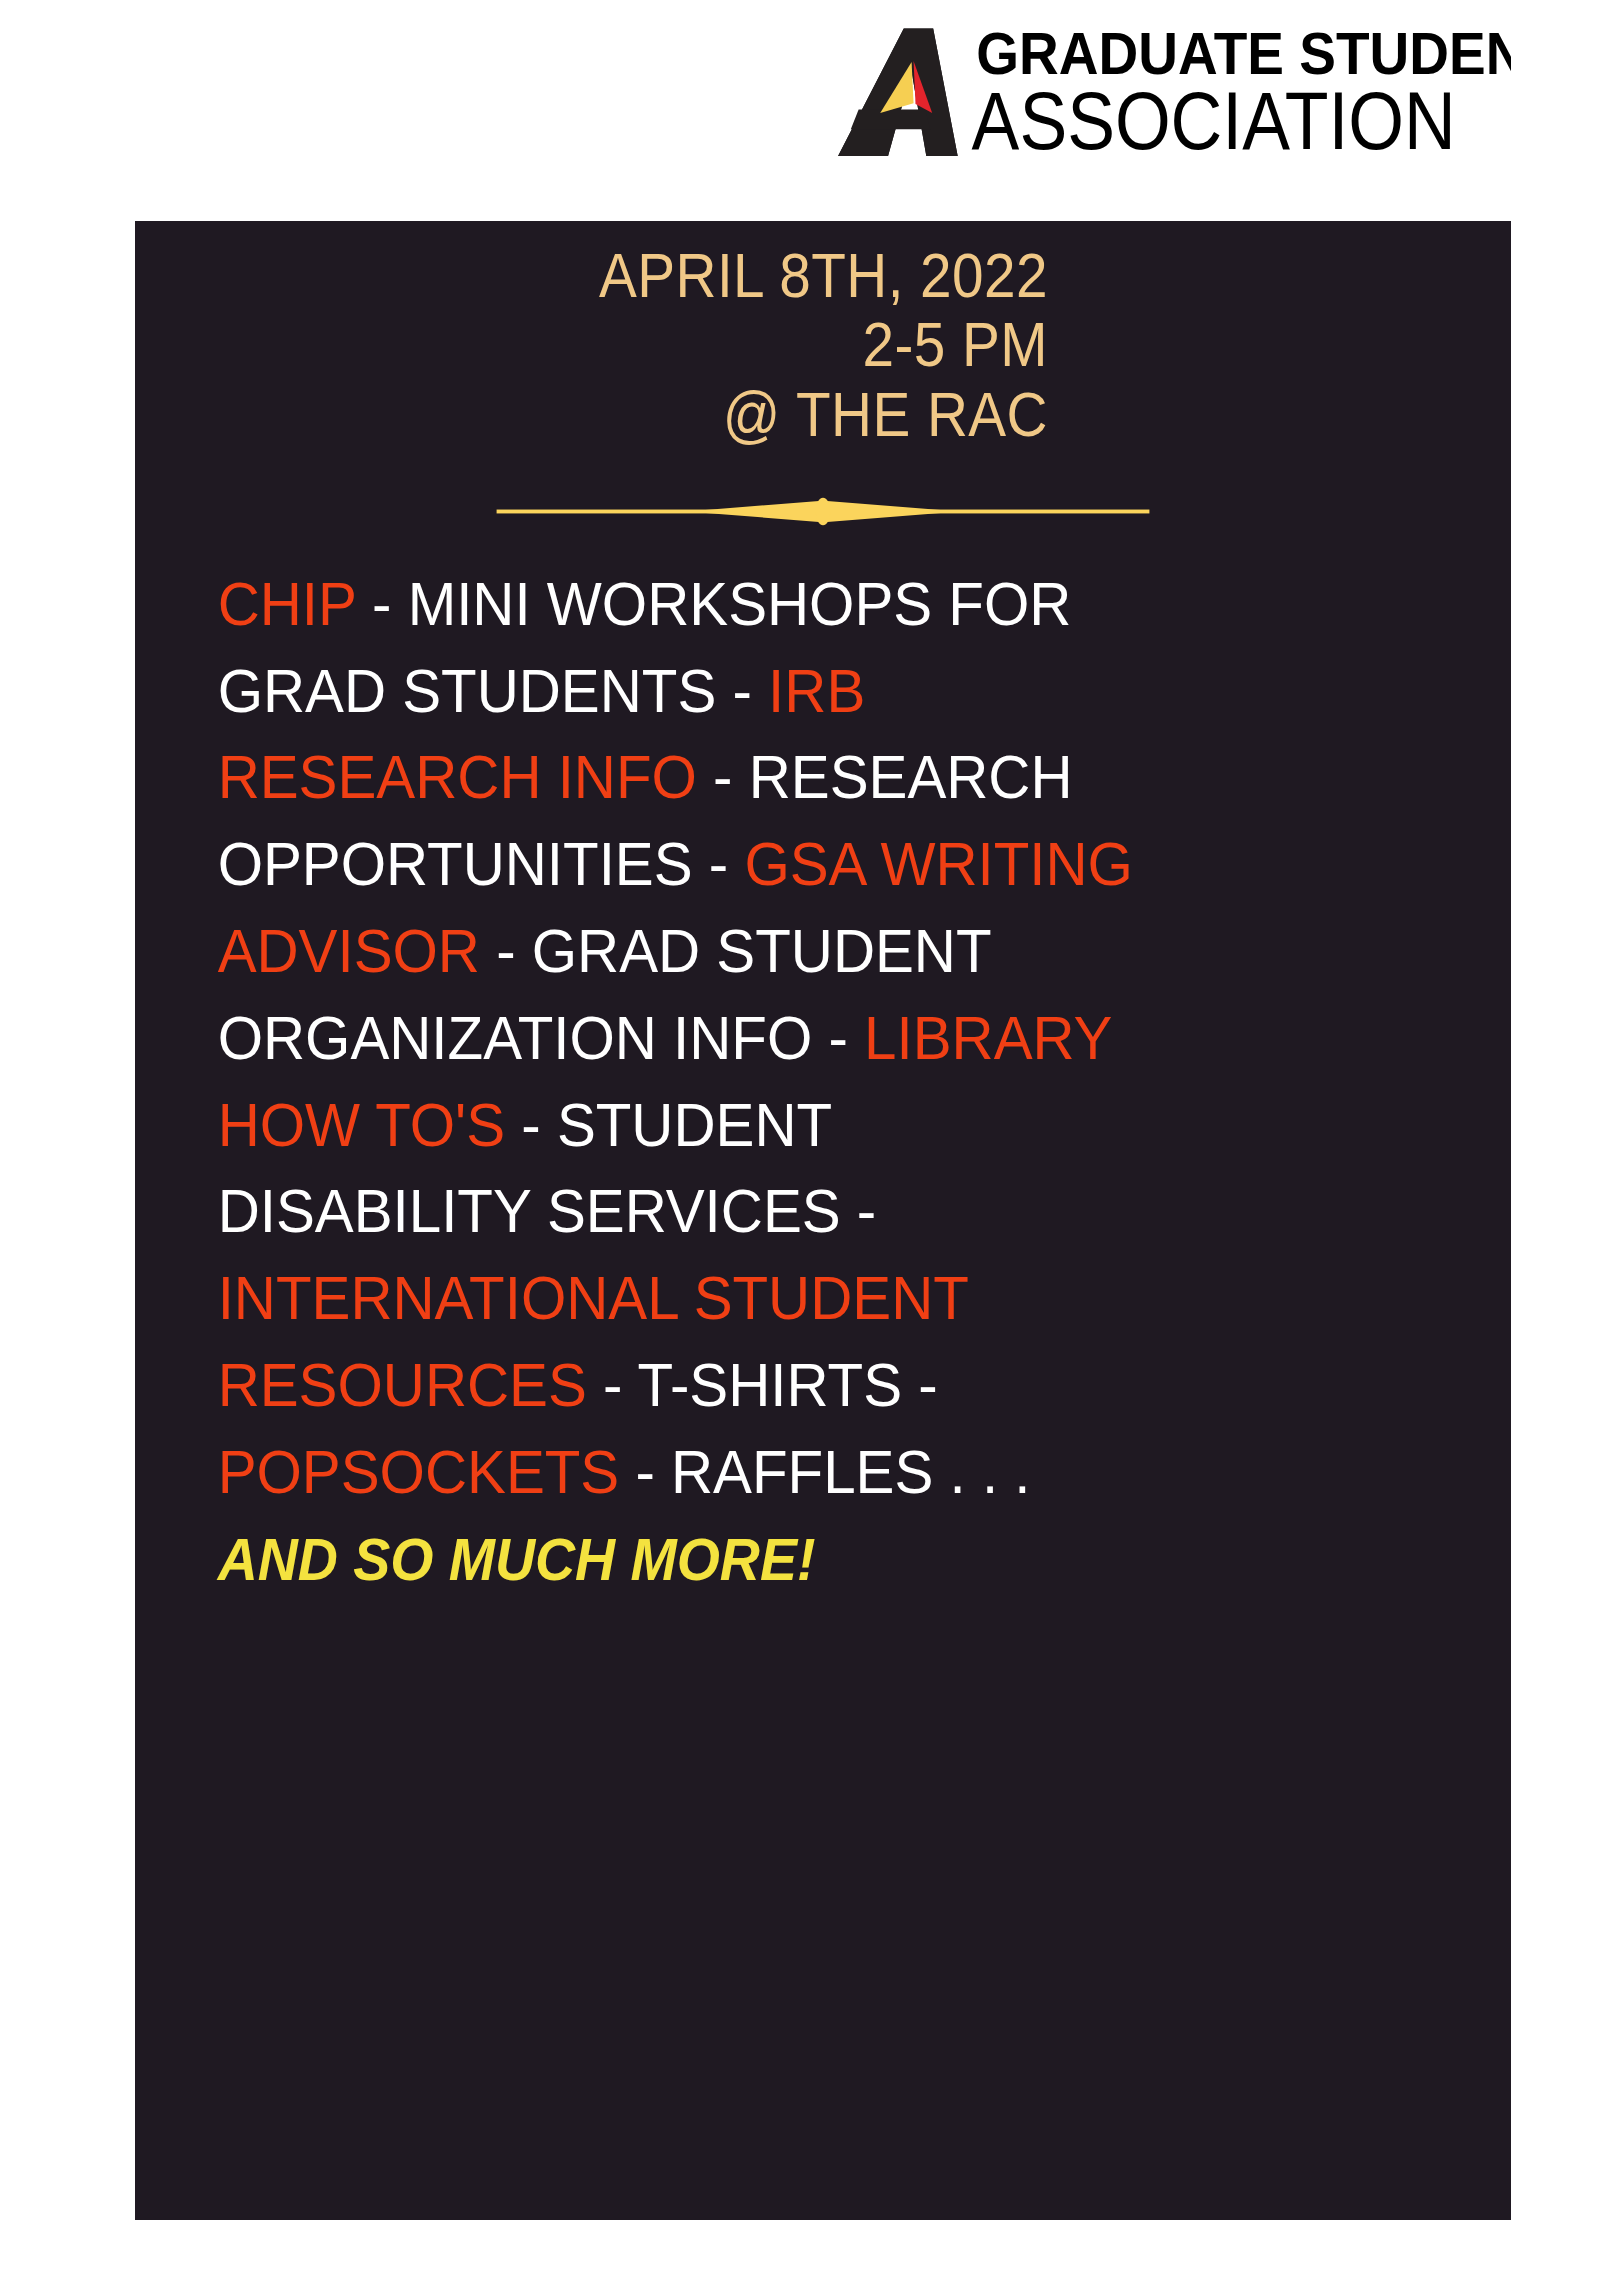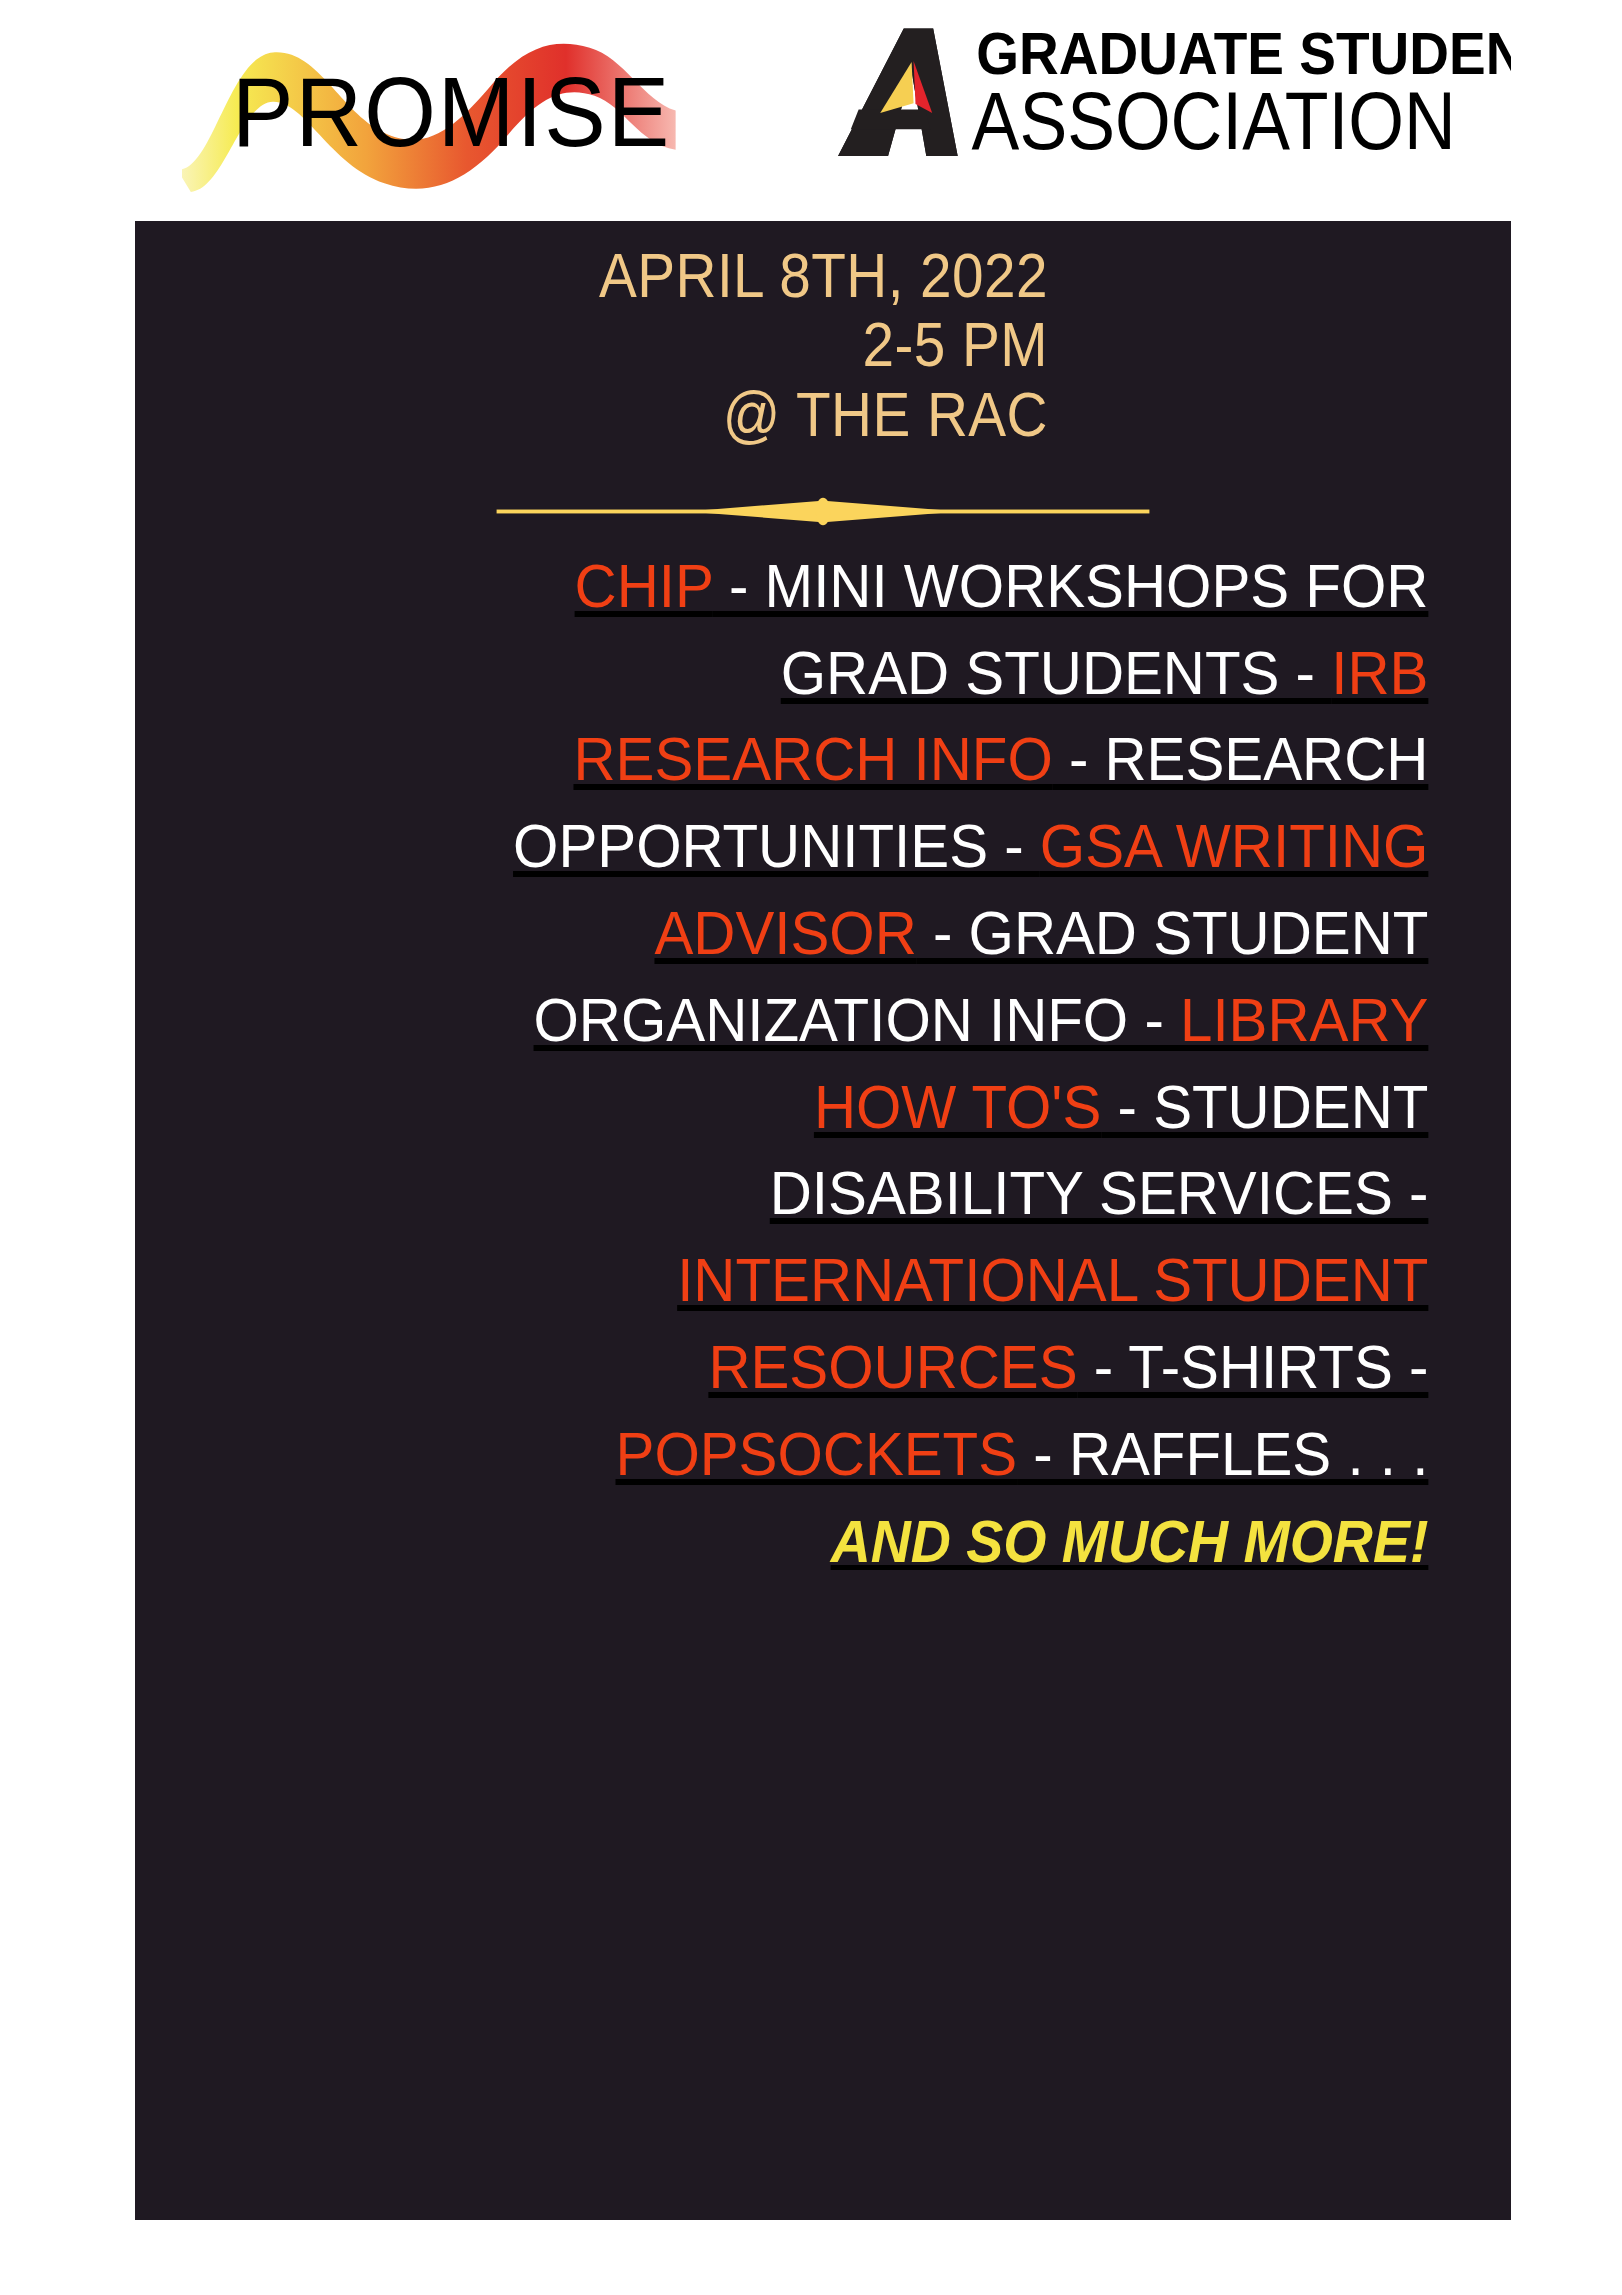--- a/index.html
+++ b/index.html
@@ -117,24 +117,23 @@
   
   .divider {
     margin-top:43px;
     width:658px;
     height:38px;
   }
   .divider svg { display:block; width:100%; height:100%; }
 
   
   .body-block {
-    margin-top:13px;
-    text-align:right;
+    margin-top:31px;
+    text-align:left;
     width:100%;
-    text-decoration:underline;
   }
 
   .body-line {
     display:block;
     font-family:"Liberation Sans", sans-serif;
     font-weight:normal;
     font-size:62px;
     line-height:1.40;
     letter-spacing:0px;
     color:#ffffff;
@@ -160,48 +159,20 @@
     transform-origin:center center;
   }
 </style>
 </head>
 <body>
 
 <div class="poster">
 
   <div class="logo-band">
 
-    <div class="promise-logo">
-      <svg viewBox="0 0 1020 340" xmlns="http://www.w3.org/2000/svg">
-        <defs>
-          <linearGradient id="pwave" x1="0" y1="0" x2="1" y2="0">
-            <stop offset="0%" stop-color="#faf5c0"></stop>
-            <stop offset="12%" stop-color="#f6eb52"></stop>
-            <stop offset="38%" stop-color="#f2a33c"></stop>
-            <stop offset="58%" stop-color="#e8582f"></stop>
-            <stop offset="78%" stop-color="#e0302b"></stop>
-            <stop offset="100%" stop-color="#f7b8b0"></stop>
-          </linearGradient>
-        </defs>
-
-        <path d="M -10 290
-                 C 60 300, 95 60, 185 52
-                 C 275 44, 320 170, 410 215
-                 C 500 258, 560 200, 630 118
-                 C 700 36, 760 22, 830 42
-                 C 900 62, 940 150, 1005 170
-                 L 1005 250
-                 C 930 238, 900 160, 840 140
-                 C 780 120, 730 140, 665 218
-                 C 590 308, 510 352, 412 318
-                 C 300 280, 250 150, 185 152
-                 C 120 154, 85 330, 18 336 Z" fill="url(#pwave)"></path>
-        <text x="100" y="238" font-family="Liberation Sans, sans-serif" font-size="184" font-weight="300" letter-spacing="4" transform="scale(1.02,1.08) translate(0,-14)" fill="#000000">PROMISE</text>
-      </svg>
-    </div>
 
     <div class="gsa-logo">
       <svg viewBox="0 0 1390 310" xmlns="http://www.w3.org/2000/svg">
 
         <g>
           <path d="M 152 40 L 212 40 L 262 300 L 198 300 L 168 128 L 120 300 L 18 300 Z" fill="#231f20"></path>
           <path d="M 152 40 L 212 40 L 262 300 L 198 300 L 168 128 L 120 300 L 18 300 Z" fill="#231f20"></path>
           <path d="M 60 205 L 196 205 L 206 245 L 44 245 Z" fill="#231f20"></path>
 
           <path d="M 168 108 L 172 192 L 104 212 Z" fill="#f6cf52"></path>

